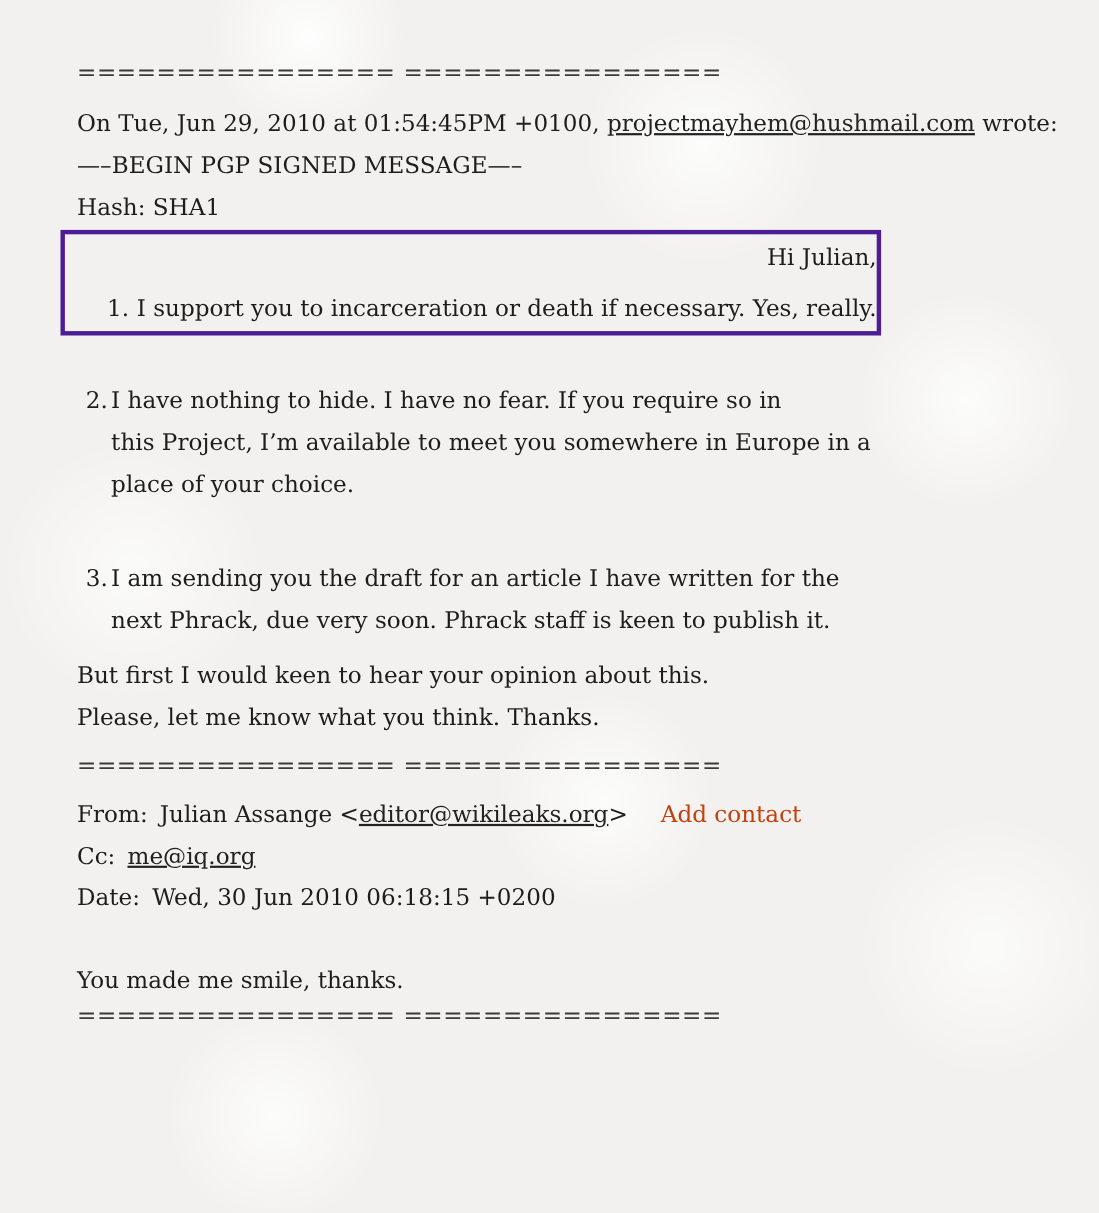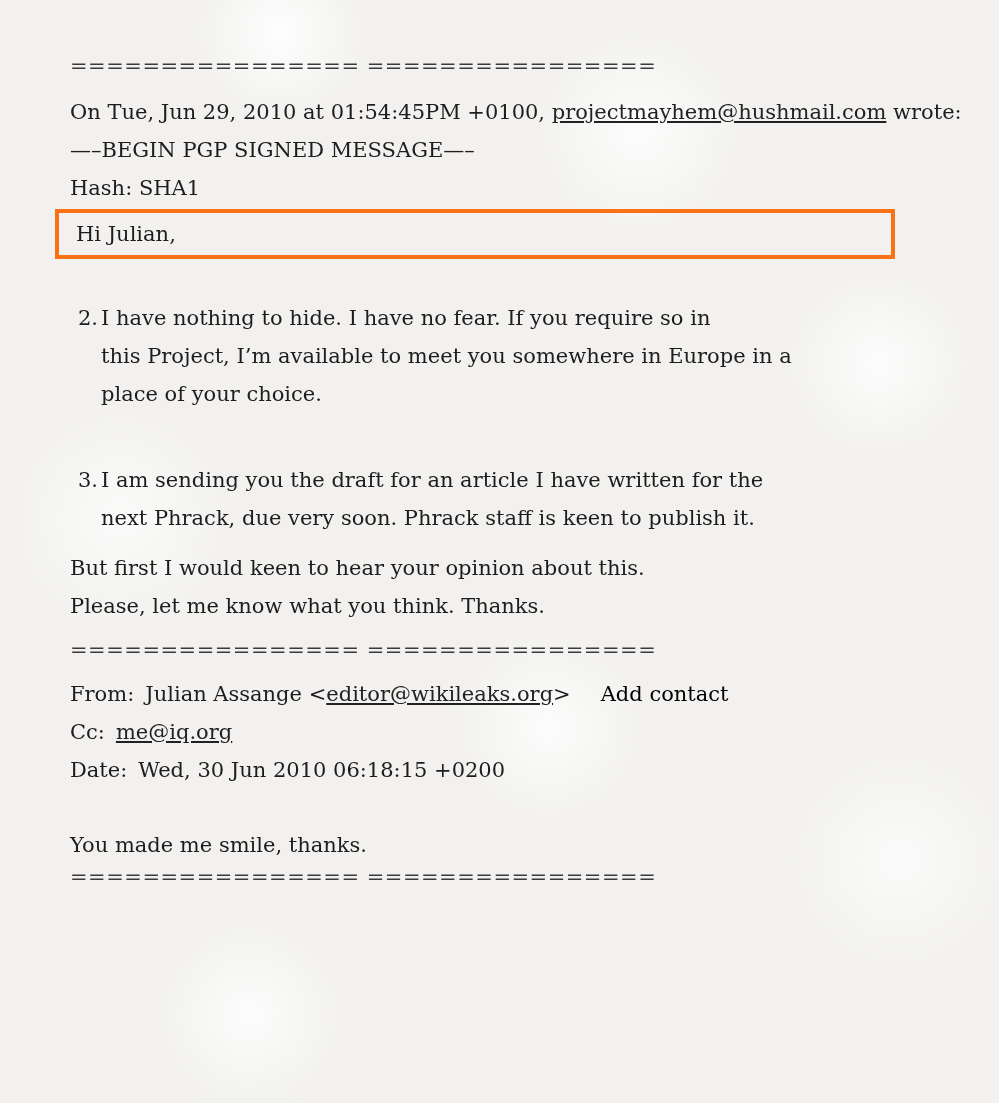--- a/index.html
+++ b/index.html
@@ -44,26 +44,27 @@
     white-space: nowrap;
   }
   a.email-link {
     color: #222222;
     text-decoration: underline;
     cursor: pointer;
     text-align: right;
   }
   .highlight-box {
     box-sizing: border-box;
-    width: 840px;
+    width: 746px;
     margin-left: -15px;
     margin-top: 2px;
-    border: 4px solid #f97316;
+    border: 4px solid #4c1d95;
     padding: 2px 0 2px 17px;
     background: transparent;
+    text-align: right;
   }
   .highlight-box .greeting { line-height: 38px; }
   .boxed-item { margin-top: 8px; padding-left: 3px; }
   .boxed-item .num { margin-right: 7px; }
   .list-item {
     position: relative;
     padding-left: 31px;
     line-height: 38px;
   }
   .list-item .num {
@@ -73,39 +74,40 @@
   }
   .list-item .ltext div { white-space: nowrap; }
   .item-2 { margin-top: 40px; }
   .item-3 { margin-top: 48px; }
   .closing { margin-top: 12px; }
   .hdr-block { margin-top: 15px; }
   .hdr-row { line-height: 38px; white-space: nowrap; }
   .hdr-label { margin-right: 11px; }
   .add-contact {
     margin-left: 30px;
-    color: #000000;
+    color: #c2410c;
     cursor: pointer;
   }
   .signoff { margin-top: 37px; }
 </style>
 </head>
 <body>
 
 <div class="page">
 
   <div class="sep sep-top">================ ================</div>
 
   <p class="line"><span>On Tue, Jun 29, 2010 at 01:54:45PM +0100, </span><a class="email-link">projectmayhem@hushmail.com</a><span> wrote:</span></p>
 
   <p class="line">—–BEGIN PGP SIGNED MESSAGE—–</p>
   <p class="line">Hash: SHA1</p>
 
   <div class="highlight-box">
     <p class="line greeting">Hi Julian,</p>
+    <p class="line boxed-item"><span class="num">1.</span><span>I support you to incarceration or death if necessary. Yes, really.</span></p>
   </div>
 
   <div class="list-item item-2">
     <span class="num">2.</span>
     <div class="ltext">
       <div>I have nothing to hide. I have no fear. If you require so in</div>
       <div>this Project, I’m available to meet you somewhere in Europe in a</div>
       <div>place of your choice.</div>
     </div>
   </div>

